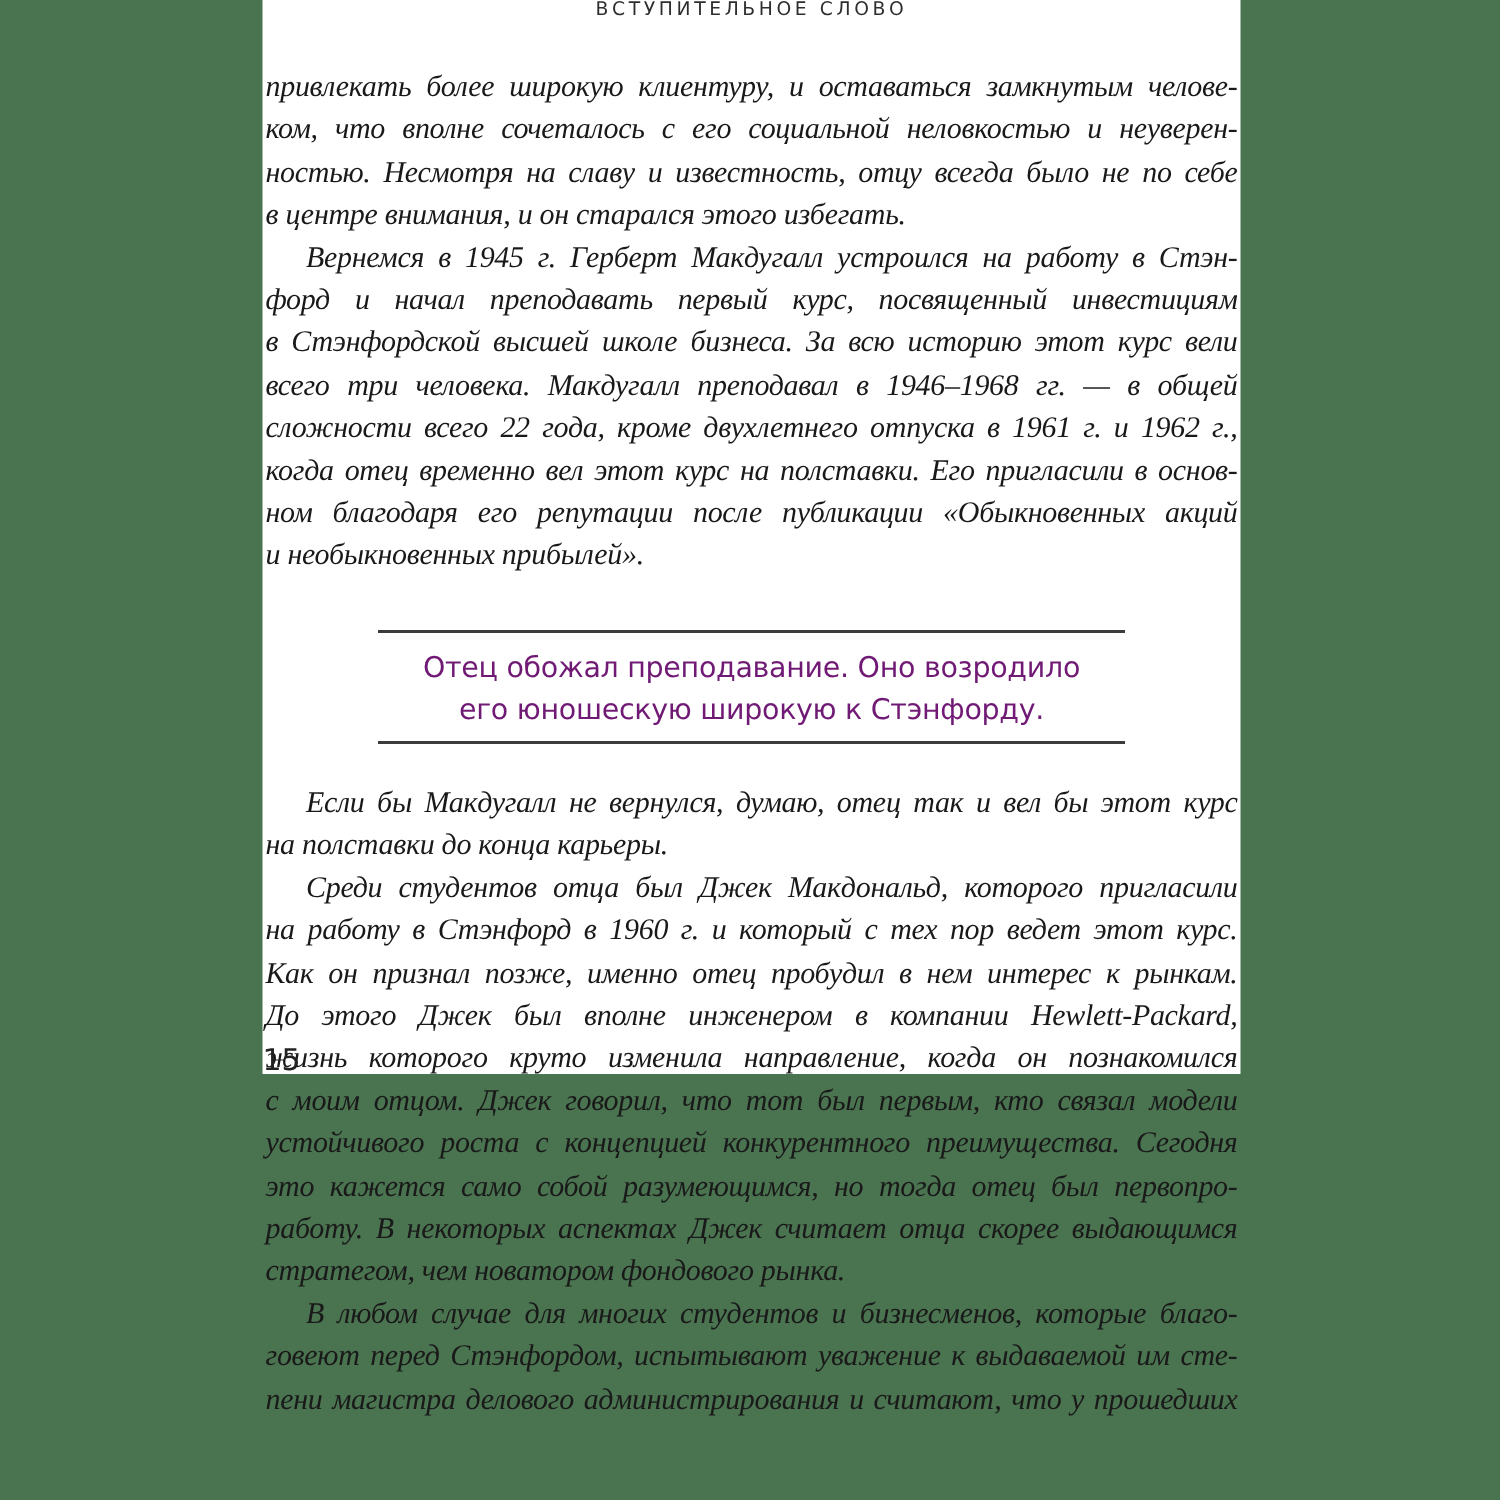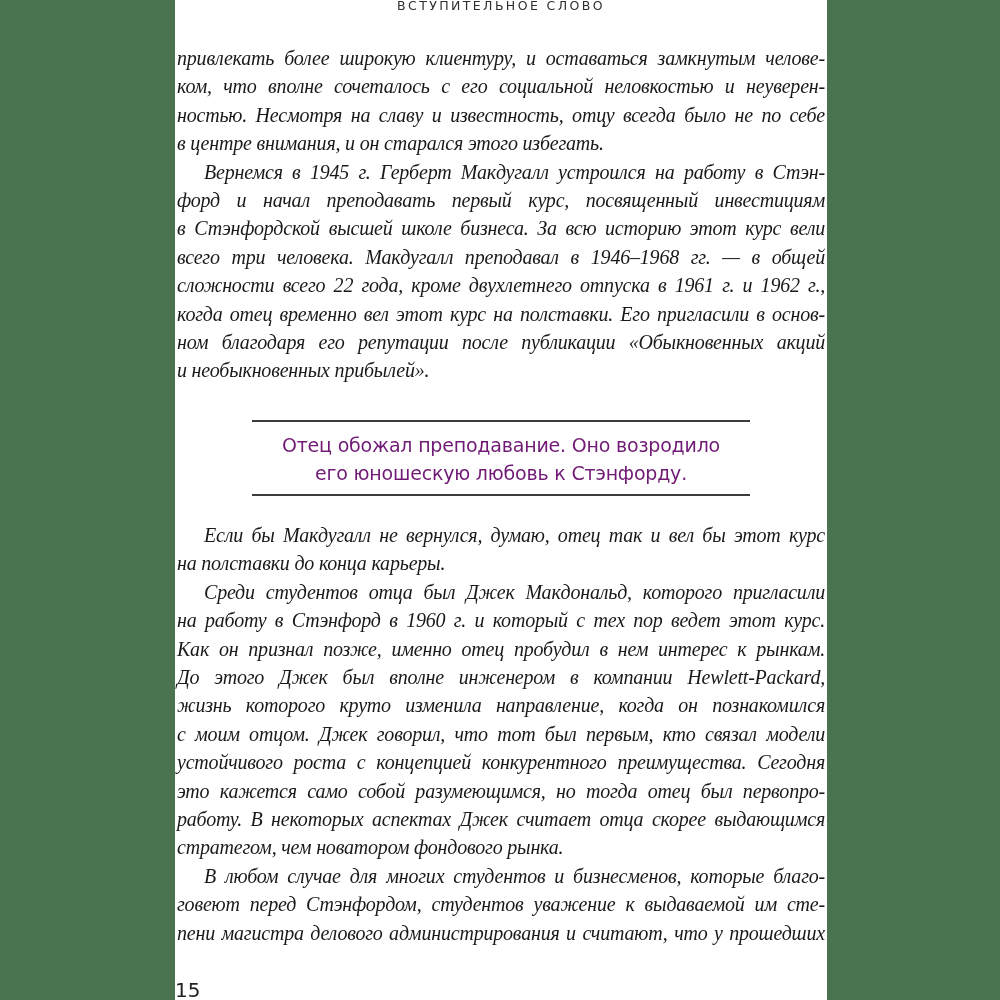--- a/index.html
+++ b/index.html
@@ -11,21 +11,21 @@
   }
   .page {
     position: relative;
     width: 1000px; height: 1000px;
     background: #4a7350;
     overflow: hidden;
   }
   .sheet {
     position: absolute;
     left: 175px; top: 0;
-    width: 652px; height: 1000px;
+    width: 652px; height: 716px;
     background: #ffffff;
   }
   .running-head {
     position: absolute;
     top: -1px; left: 0; width: 100%;
     text-align: center;
     font-family: "DejaVu Sans", "Liberation Sans", sans-serif;
     font-size: 12.5px;
     line-height: 13px;
     letter-spacing: 2.4px;
@@ -89,35 +89,35 @@
         <div class="line">в Стэнфордской высшей школе бизнеса. За всю историю этот курс вели</div>
         <div class="line">всего три человека. Макдугалл преподавал в 1946–1968 гг. — в общей</div>
         <div class="line">сложности всего 22 года, кроме двухлетнего отпуска в 1961 г. и 1962 г.,</div>
         <div class="line">когда отец временно вел этот курс на полставки. Его пригласили в основ-</div>
         <div class="line">ном благодаря его репутации после публикации «Обыкновенных акций</div>
         <div class="line last">и необыкновенных прибылей».</div>
         <div class="pullquote">
           <div class="rule"></div>
           <div class="quote-lines">
             <div class="quote-line">Отец обожал преподавание. Оно возродило</div>
-            <div class="quote-line">его юношескую любовь к Стэнфорду.</div>
+            <div class="quote-line">его юношескую широкую к Стэнфорду.</div>
           </div>
           <div class="rule"></div>
         </div>
         <div class="line indent">Если бы Макдугалл не вернулся, думаю, отец так и вел бы этот курс</div>
         <div class="line last">на полставки до конца карьеры.</div>
         <div class="line indent">Среди студентов отца был Джек Макдональд, которого пригласили</div>
         <div class="line">на работу в Стэнфорд в 1960 г. и который с тех пор ведет этот курс.</div>
         <div class="line">Как он признал позже, именно отец пробудил в нем интерес к рынкам.</div>
         <div class="line">До этого Джек был вполне инженером в компании Hewlett-Packard,</div>
         <div class="line">жизнь которого круто изменила направление, когда он познакомился</div>
         <div class="line">с моим отцом. Джек говорил, что тот был первым, кто связал модели</div>
         <div class="line">устойчивого роста с концепцией конкурентного преимущества. Сегодня</div>
         <div class="line">это кажется само собой разумеющимся, но тогда отец был первопро-</div>
         <div class="line">работу. В некоторых аспектах Джек считает отца скорее выдающимся</div>
         <div class="line last">стратегом, чем новатором фондового рынка.</div>
         <div class="line indent">В любом случае для многих студентов и бизнесменов, которые благо-</div>
-        <div class="line">говеют перед Стэнфордом, студентов уважение к выдаваемой им сте-</div>
+        <div class="line">говеют перед Стэнфордом, испытывают уважение к выдаваемой им сте-</div>
         <div class="line">пени магистра делового администрирования и считают, что у прошедших</div>
       </div>
     <div class="folio">15</div>
   </div>
 </div>
 
 </body></html>

